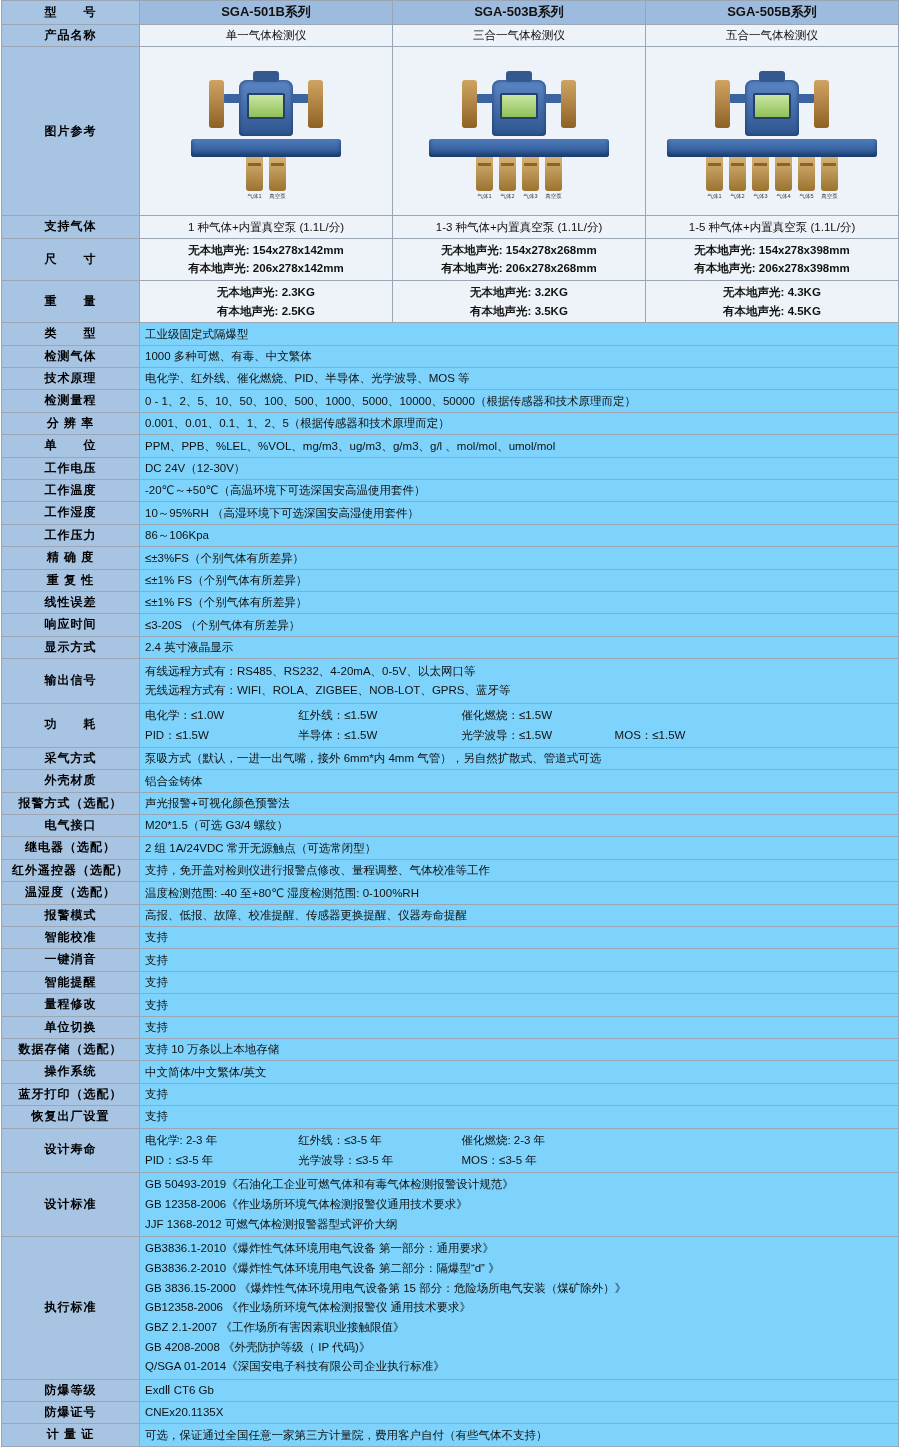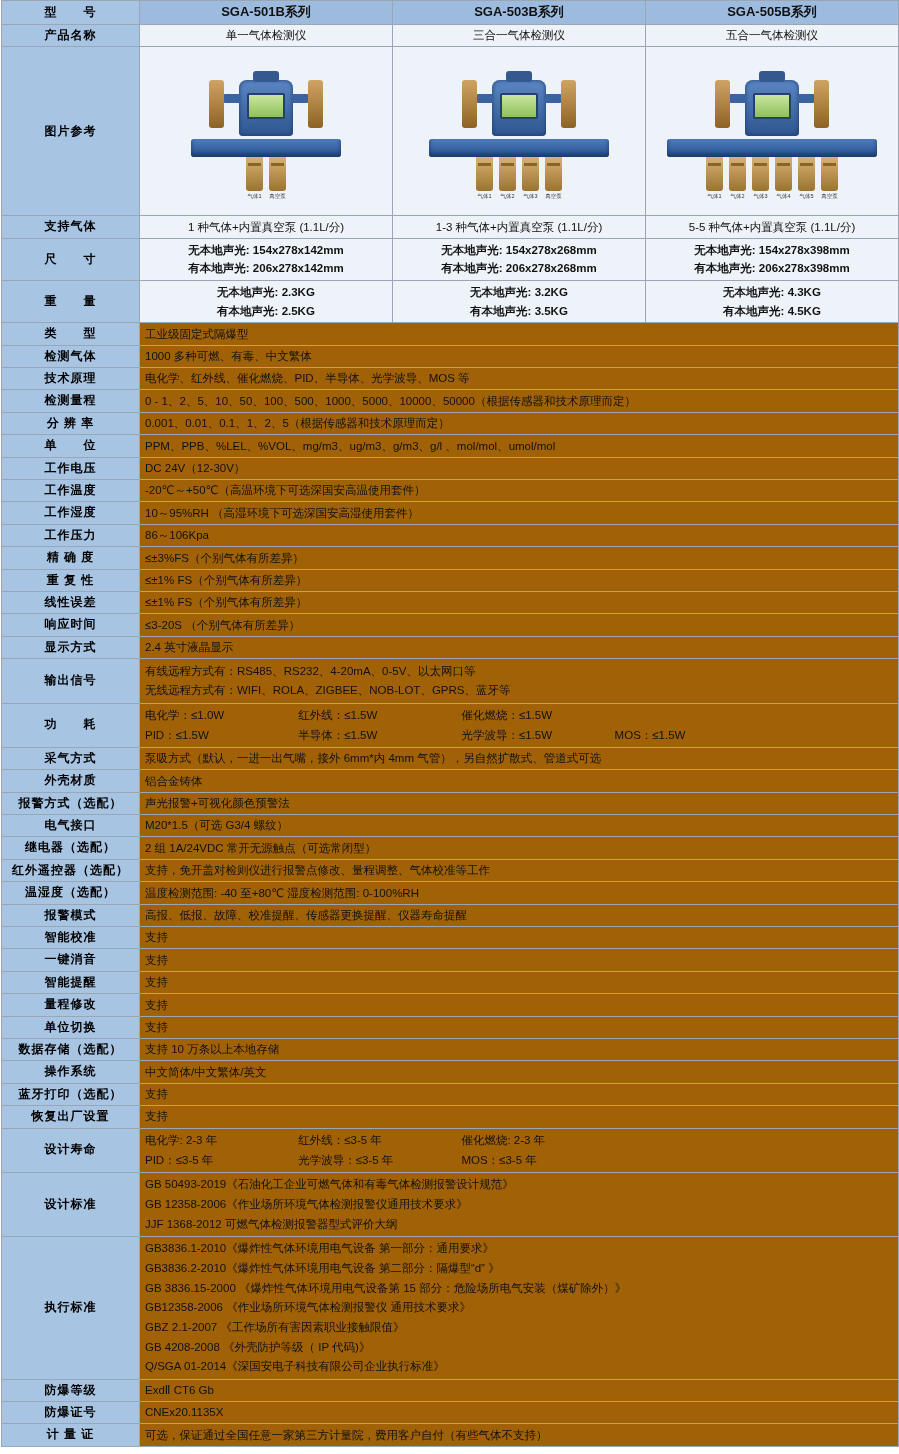--- a/index.html
+++ b/index.html
@@ -2,21 +2,21 @@
 <html><head>
 <meta charset="utf-8">
 <style>
   html,body{margin:0;padding:0;background:#fff;}
   body{font-family:"Liberation Sans","DejaVu Sans",sans-serif;}
   #sheet{width:899px;height:1454px;position:relative;background:#fff;box-sizing:border-box;}
   table{border-collapse:collapse;width:897px;margin:0 1px;table-layout:fixed;}
   td{border:1px solid #9aa6b4;vertical-align:middle;font-size:11.5px;color:#111;padding:2px 5px;line-height:1.45;}
   td.lbl{background:#a8c4e3;text-align:center;font-weight:bold;font-size:12px;letter-spacing:1px;color:#000000;}
   td.val{background:#eef3f9;}
-  td.valw{background:#a16207;}
+  td.valw{background:#7dd3fc;}
   td.hdr{background:#9dbbde;text-align:center;font-weight:bold;font-size:13px;}
   td.ctr{text-align:center;margin-top:44px;}
   .two-line div{padding:1px 0;font-weight:bold;}
   .multi div{padding:1.5px 0;}
   
   .dev{position:relative;height:150px;display:flex;align-items:flex-end;justify-content:center;padding-bottom:14px;}
   .dev .unit{position:relative;}
   .body{position:relative;width:100%;display:flex;flex-direction:column;align-items:center;}
   .head{width:54px;height:56px;background:linear-gradient(180deg,#5b86c4,#2d558f);border-radius:8px 8px 4px 4px;position:relative;box-shadow:inset 0 0 4px #1b3865;}
   .head:before{content:"";position:absolute;left:50%;top:-9px;transform:translateX(-50%);width:26px;height:11px;background:#33598f;border-radius:3px;}
@@ -152,21 +152,21 @@
                 </div>
         </div>
       </div>
     </td>
   </tr>
 
   <tr>
     <td class="lbl">支持气体</td>
     <td class="val ctr">1 种气体+内置真空泵 (1.1L/分)</td>
     <td class="val ctr">1-3 种气体+内置真空泵 (1.1L/分)</td>
-    <td class="val ctr">5-5 种气体+内置真空泵 (1.1L/分)</td>
+    <td class="val ctr">1-5 种气体+内置真空泵 (1.1L/分)</td>
   </tr>
 
   <tr>
     <td class="lbl">尺　　寸</td>
     <td class="val ctr two-line">
       <div>无本地声光: 154x278x142mm</div>
       <div>有本地声光: 206x278x142mm</div>
     </td>
     <td class="val ctr two-line">
       <div>无本地声光: 154x278x268mm</div>

